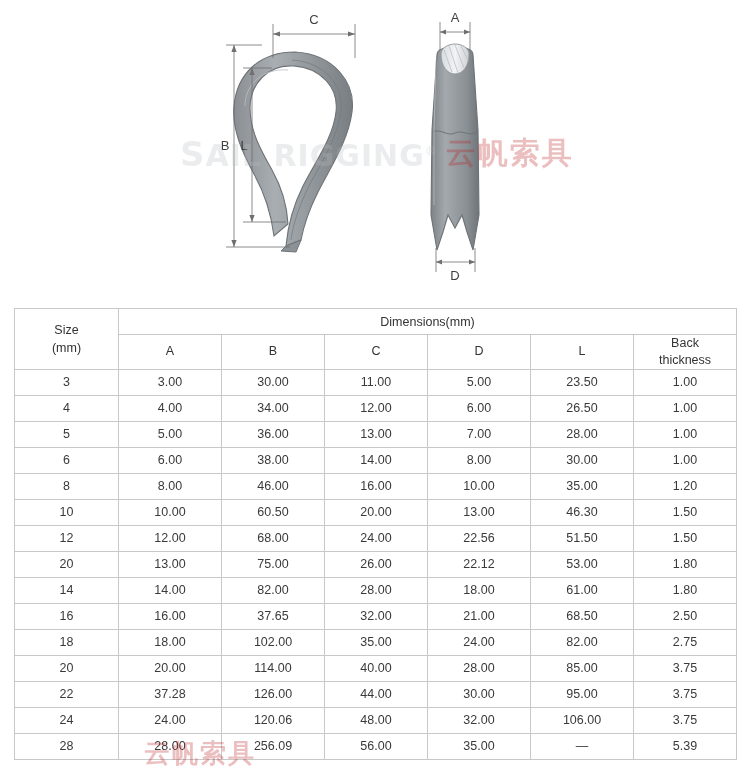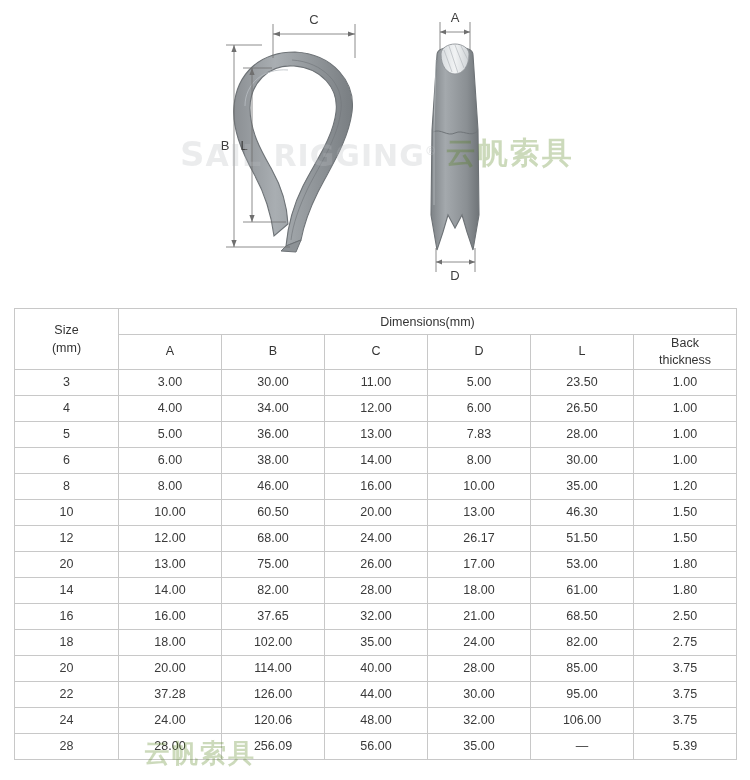--- a/index.html
+++ b/index.html
@@ -42,21 +42,21 @@
     font-weight: bold;
     letter-spacing: 1px;
     color: #b9bcc0;
     font-family: "DejaVu Sans", sans-serif;
   }
   .wm-logo .big { font-size: 34px; }
   .wm-logo .reg { font-size: 12px; vertical-align: super; }
   .wm-cn {
     font-size: 30px;
     font-weight: bold;
-    color: #4d7c0f;
+    color: #b91c1c;
     letter-spacing: 2px;
   }
   #wm-top { left: 180px; top: 133px; }
   #wm-table { left: 130px; top: 428px; }
   #wm-table .wm-logo { font-size: 26px; }
   #wm-table .wm-logo .big { font-size: 30px; }
   #wm-table .wm-cn { font-size: 26px; }
 
   
   #table-wrap {
@@ -277,21 +277,21 @@
             <td>12.00</td>
             <td>6.00</td>
             <td>26.50</td>
             <td>1.00</td>
           </tr>
           <tr>
             <td class="sz">5</td>
             <td>5.00</td>
             <td>36.00</td>
             <td>13.00</td>
-            <td>7.83</td>
+            <td>7.00</td>
             <td>28.00</td>
             <td>1.00</td>
           </tr>
           <tr>
             <td class="sz">6</td>
             <td>6.00</td>
             <td>38.00</td>
             <td>14.00</td>
             <td>8.00</td>
             <td>30.00</td>
@@ -313,30 +313,30 @@
             <td>20.00</td>
             <td>13.00</td>
             <td>46.30</td>
             <td>1.50</td>
           </tr>
           <tr>
             <td class="sz">12</td>
             <td>12.00</td>
             <td>68.00</td>
             <td>24.00</td>
-            <td>26.17</td>
+            <td>22.56</td>
             <td>51.50</td>
             <td>1.50</td>
           </tr>
           <tr>
             <td class="sz">20</td>
             <td>13.00</td>
             <td>75.00</td>
             <td>26.00</td>
-            <td>17.00</td>
+            <td>22.12</td>
             <td>53.00</td>
             <td>1.80</td>
           </tr>
           <tr>
             <td class="sz">14</td>
             <td>14.00</td>
             <td>82.00</td>
             <td>28.00</td>
             <td>18.00</td>
             <td>61.00</td>

